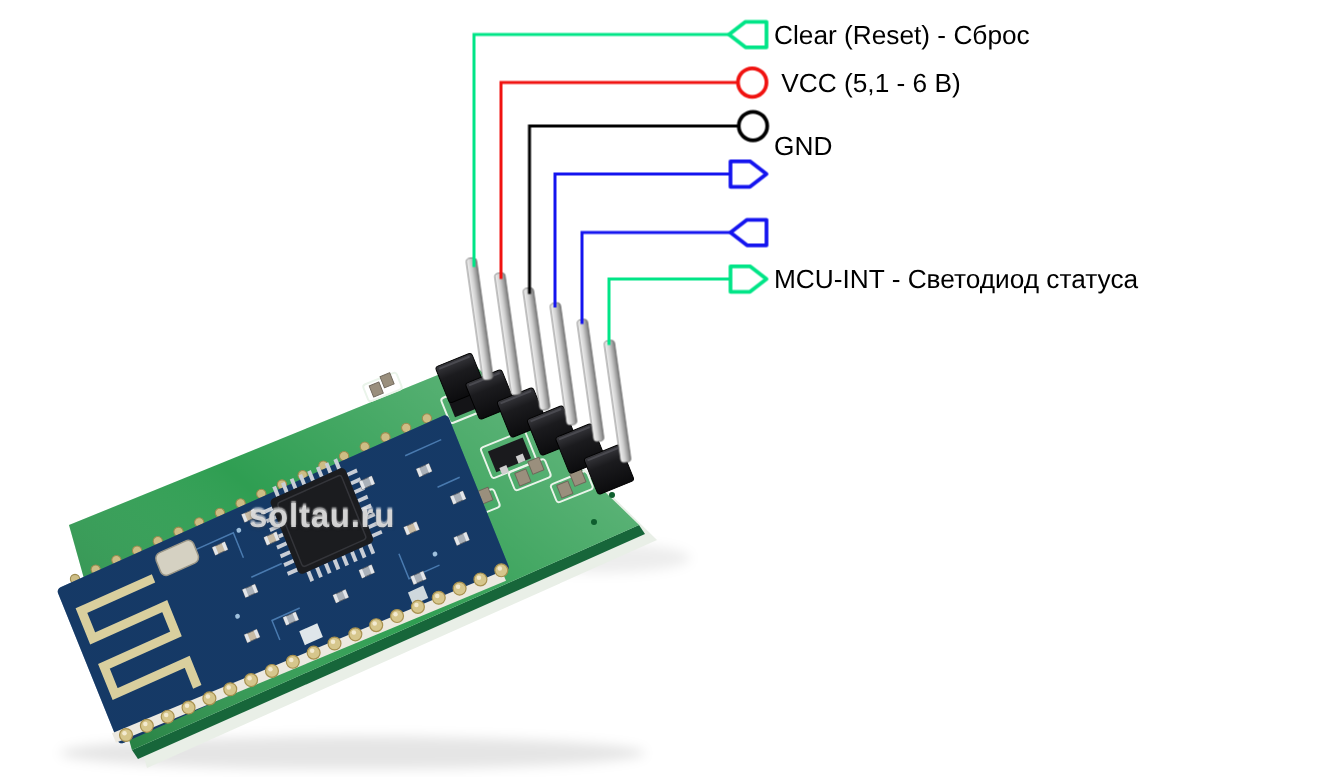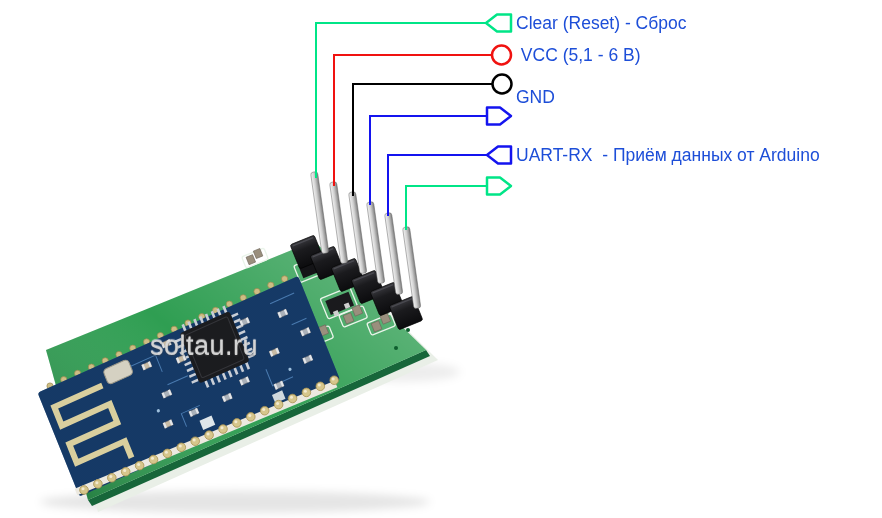--- a/index.html
+++ b/index.html
@@ -1,21 +1,21 @@
 <!DOCTYPE html>
 <html><head>
 <meta charset="utf-8">
 <style>
   html,body{margin:0;padding:0;background:#ffffff;}
   .stage{position:relative;width:882px;height:518px;background:#ffffff;overflow:hidden;
          font-family:"Liberation Sans", sans-serif;}
   .stage svg{position:absolute;left:0;top:0;}
-  .pin-label{position:absolute;left:516px;font-size:17.5px;line-height:24px;color:#1d4ed8;
+  .pin-label{position:absolute;left:516px;font-size:17.5px;line-height:24px;color:#000000;
              white-space:pre;letter-spacing:0px;}
-  .watermark{position:absolute;left:150px;top:331px;font-size:27px;font-weight:normal;
+  .watermark{position:absolute;left:166px;top:331px;font-size:22px;font-weight:bold;
              color:rgba(219,219,219,0.92);letter-spacing:0.5px;
              text-shadow:0 1px 2px rgba(70,70,70,0.55), 0 -1px 1px rgba(255,255,255,0.65);}
 </style>
 </head>
 <body>
 
 <div class="stage">
 
 <svg width="882" height="518" viewBox="0 0 882 518">
   <defs>
@@ -339,15 +339,15 @@
     <polygon points="487,155 498,146.5 511,146.5 511,163.5 498,163.5" stroke="#1414ef"></polygon>
     <polygon points="487,177.5 500,177.5 511,186 500,194.5 487,194.5" stroke="#00e587"></polygon>
   </g>
 </svg>
 
 <div class="watermark">soltau.ru</div>
 
 <div class="pin-label" style="top:11px">Clear (Reset) - Сброс</div>
 <div class="pin-label" style="top:43px"> VCC (5,1 - 6 В)</div>
 <div class="pin-label" style="top:85px">GND</div>
-<div class="pin-label" style="top:143px">UART-RX  - Приём данных от Arduino</div>
+<div class="pin-label" style="top:174px">MCU-INT - Светодиод статуса</div>
 
 </div>
 
 </body></html>

